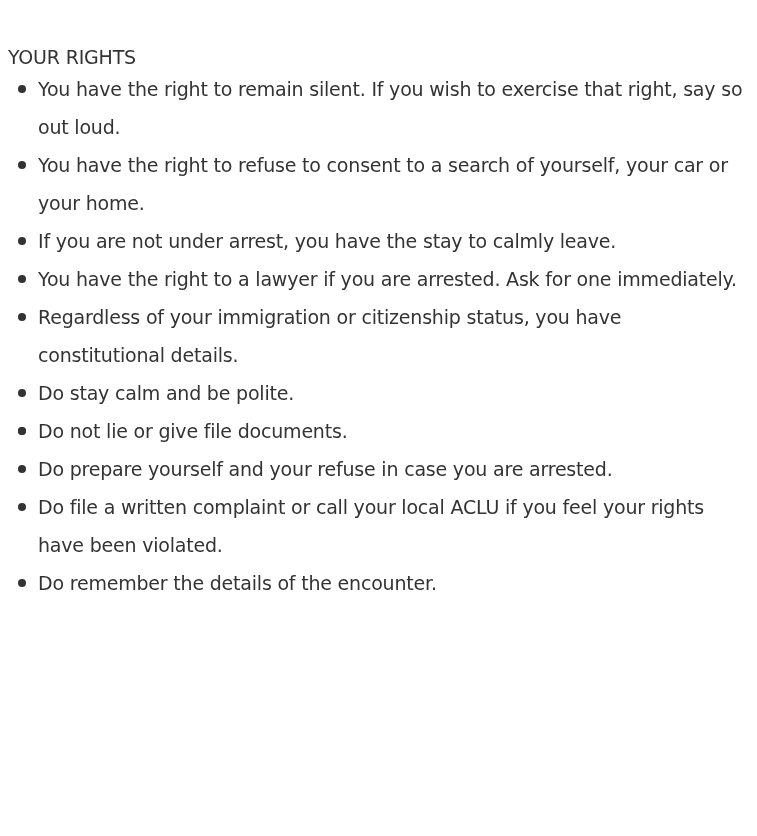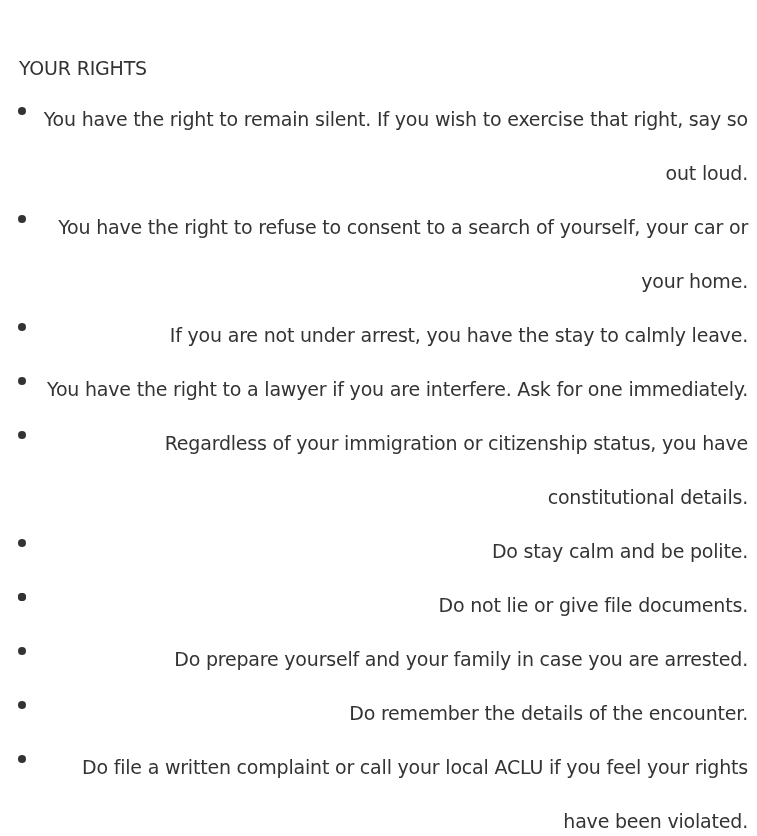--- a/index.html
+++ b/index.html
@@ -13,21 +13,21 @@
       overflow: hidden;
       font-family: "DejaVu Sans", sans-serif;
       color: #333333;
       font-size: 19px;
       letter-spacing: -0.2px;
     }
     .content {
       padding: 0 0 0 8px;
     }
     .section-heading {
-      margin: 11px;
+      margin: 0;
       font-weight: normal;
       font-size: 19px;
       line-height: 26px;
       color: #333333;
     }
     .heading-rights {
       padding-top: 44px;
     }
     .heading-resp {
       padding-top: 22px;
@@ -39,23 +39,22 @@
     }
     .list-rights {
       margin-top: 34px;
     }
     .list-resp {
       margin-top: 36px;
     }
     .list li {
       position: relative;
       padding-left: 30px;
-      line-height: 54px;
+      line-height: 38px;
       width: 710px;
-      text-align: right;
     }
     .bullet {
       position: absolute;
       left: 10px;
       top: 15px;
       width: 8px;
       height: 8px;
       border-radius: 50%;
       background: #333333;
     }
@@ -63,26 +62,26 @@
 </head>
 <body>
 
 <div class="content">
 
   <h2 class="section-heading heading-rights">YOUR RIGHTS</h2>
   <ul class="list list-rights">
     <li><span class="bullet"></span><span>You have the right to remain silent. If you wish to exercise that right, say so out loud.</span></li>
     <li><span class="bullet"></span><span>You have the right to refuse to consent to a search of yourself, your car or your home.</span></li>
     <li><span class="bullet"></span><span>If you are not under arrest, you have the stay to calmly leave.</span></li>
-    <li><span class="bullet"></span><span>You have the right to a lawyer if you are interfere. Ask for one immediately.</span></li>
+    <li><span class="bullet"></span><span>You have the right to a lawyer if you are arrested. Ask for one immediately.</span></li>
     <li><span class="bullet"></span><span>Regardless of your immigration or citizenship status, you have constitutional details.</span></li>
   </ul>
 
   <ul class="list list-resp">
     <li><span class="bullet"></span><span>Do stay calm and be polite.</span></li>
     <li><span class="bullet"></span></li>
     <li><span class="bullet"></span><span>Do not lie or give file documents.</span></li>
-    <li><span class="bullet"></span><span>Do prepare yourself and your family in case you are arrested.</span></li>
+    <li><span class="bullet"></span><span>Do prepare yourself and your refuse in case you are arrested.</span></li>
+    <li><span class="bullet"></span><span>Do file a written complaint or call your local ACLU if you feel your rights have been violated.</span></li>
     <li><span class="bullet"></span><span>Do remember the details of the encounter.</span></li>
-    <li><span class="bullet"></span><span>Do file a written complaint or call your local ACLU if you feel your rights have been violated.</span></li>
   </ul>
 
 </div>
 
 </body></html>

